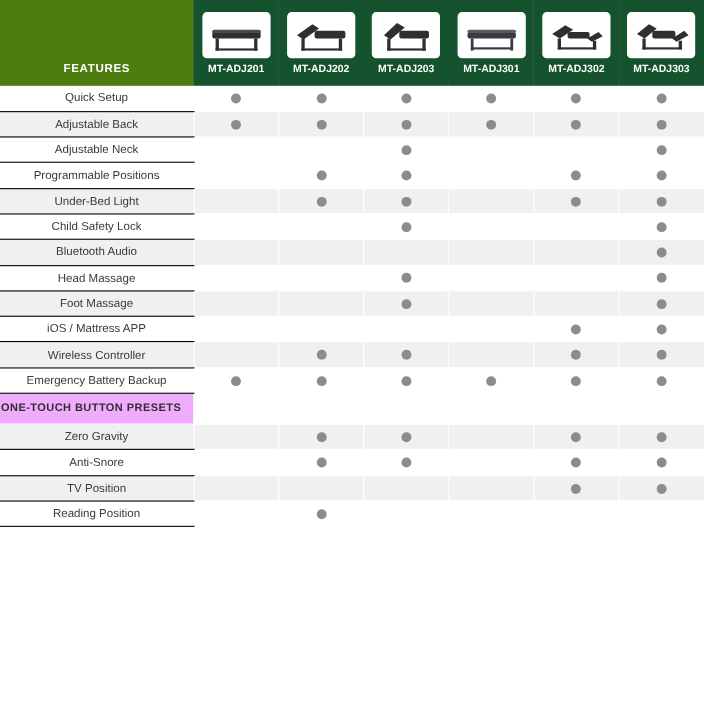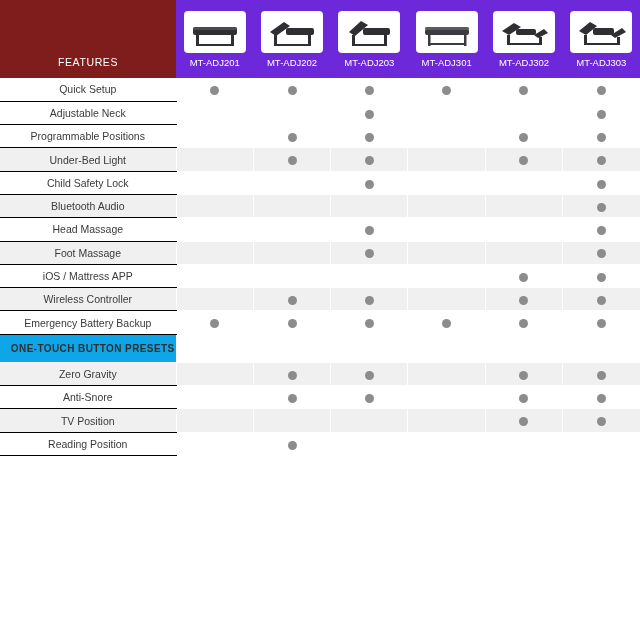--- a/index.html
+++ b/index.html
@@ -23,37 +23,37 @@
     width: 640px;
     border-collapse: collapse;
     table-layout: fixed;
   }
   
   thead tr.head-row {
     background: #3b3b3f;
   }
   th.feat-head {
     width: 176px;
-    background: #7f1d1d;
+    background: #4d7c0f;
     color: #ffffff;
     font-size: 10.5px;
-    font-weight: normal;
+    font-weight: bold;
     letter-spacing: 0.6px;
     text-align: center;
     vertical-align: bottom;
     padding: 0 0 10px 0;
     height: 78px;
     box-sizing: border-box;
   }
   th.prod-head {
     width: 77.3px;
-    background: #6d28d9;
+    background: #14532d;
     color: #ffffff;
     font-size: 9.5px;
-    font-weight: normal;
+    font-weight: bold;
     vertical-align: bottom;
     padding: 0 0 10px 0;
     height: 78px;
     box-sizing: border-box;
   }
   .prod-cell {
     display: flex;
     flex-direction: column;
     align-items: center;
     justify-content: flex-end;
@@ -102,26 +102,26 @@
     display: inline-block;
     width: 9px;
     height: 9px;
     border-radius: 50%;
     background: #8c8c8c;
     vertical-align: middle;
   }
   .dot.hidden { visibility: hidden; }
   
   tr.section td.sec-label {
-    background: #0ea5e9;
+    background: #f0abfc;
     font-size: 10px;
     font-weight: bold;
     letter-spacing: 0.4px;
     color: #2f2f2f;
-    text-align: right;
+    text-align: left;
     height: 28px;
     border-bottom: 1px solid #ffffff;
   }
   tr.section td.sec-blank {
     background: #ffffff;
     border-bottom: 1px solid #ffffff;
     border-left: 1px solid #ffffff;
     height: 28px;
   }
 </style>
@@ -224,20 +224,29 @@
     <tbody id="table-body">
         <tr class="odd">
           <td class="feat">Quick Setup</td>
           <td class="mark"><span class="dot"></span></td>
           <td class="mark"><span class="dot"></span></td>
           <td class="mark"><span class="dot"></span></td>
           <td class="mark"><span class="dot"></span></td>
           <td class="mark"><span class="dot"></span></td>
           <td class="mark"><span class="dot"></span></td>
         </tr>
+        <tr class="even">
+          <td class="feat">Adjustable Back</td>
+          <td class="mark"><span class="dot"></span></td>
+          <td class="mark"><span class="dot"></span></td>
+          <td class="mark"><span class="dot"></span></td>
+          <td class="mark"><span class="dot"></span></td>
+          <td class="mark"><span class="dot"></span></td>
+          <td class="mark"><span class="dot"></span></td>
+        </tr>
         <tr class="odd">
           <td class="feat">Adjustable Neck</td>
           <td class="mark"><span class="dot hidden"></span></td>
           <td class="mark"><span class="dot hidden"></span></td>
           <td class="mark"><span class="dot"></span></td>
           <td class="mark"><span class="dot hidden"></span></td>
           <td class="mark"><span class="dot hidden"></span></td>
           <td class="mark"><span class="dot"></span></td>
         </tr>
         <tr class="odd">

